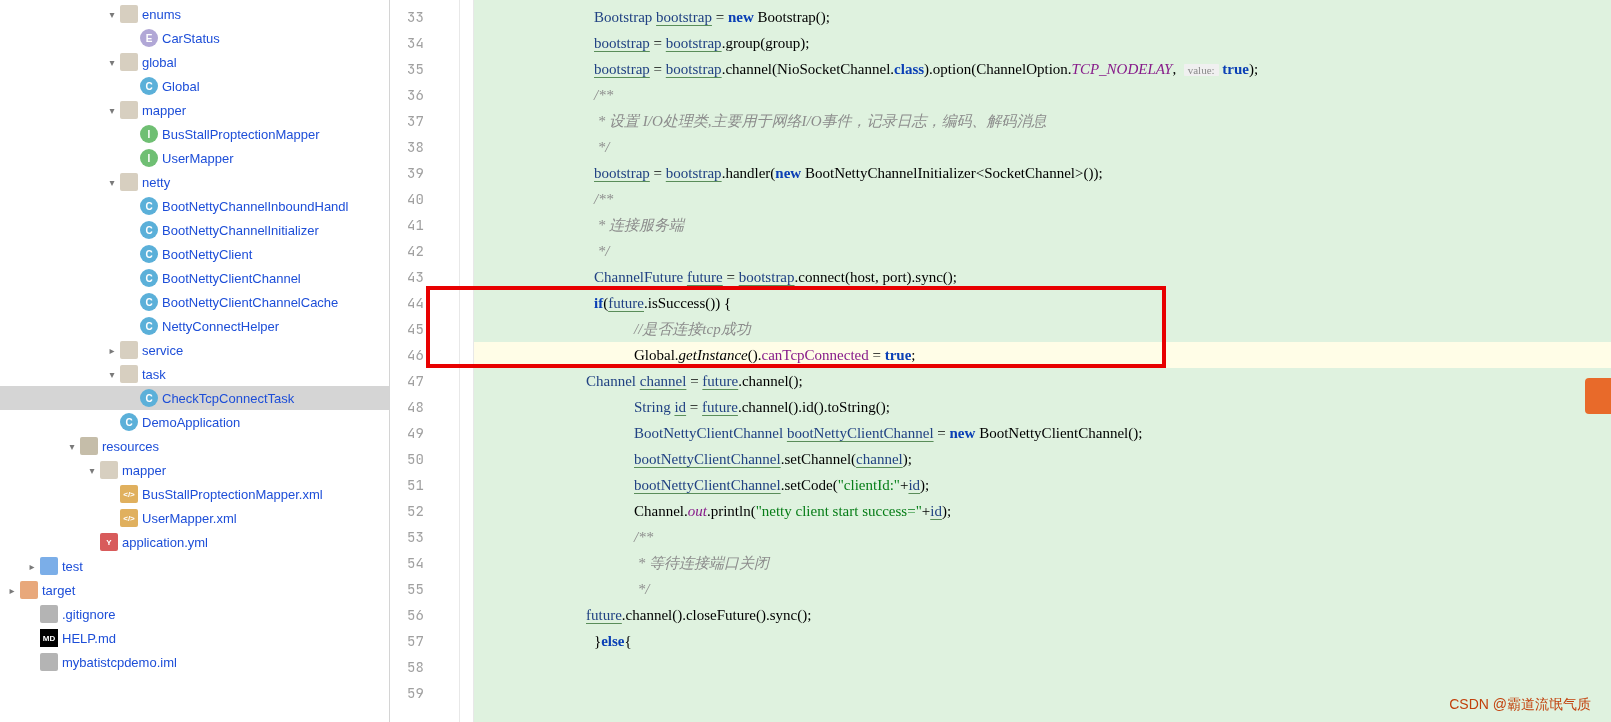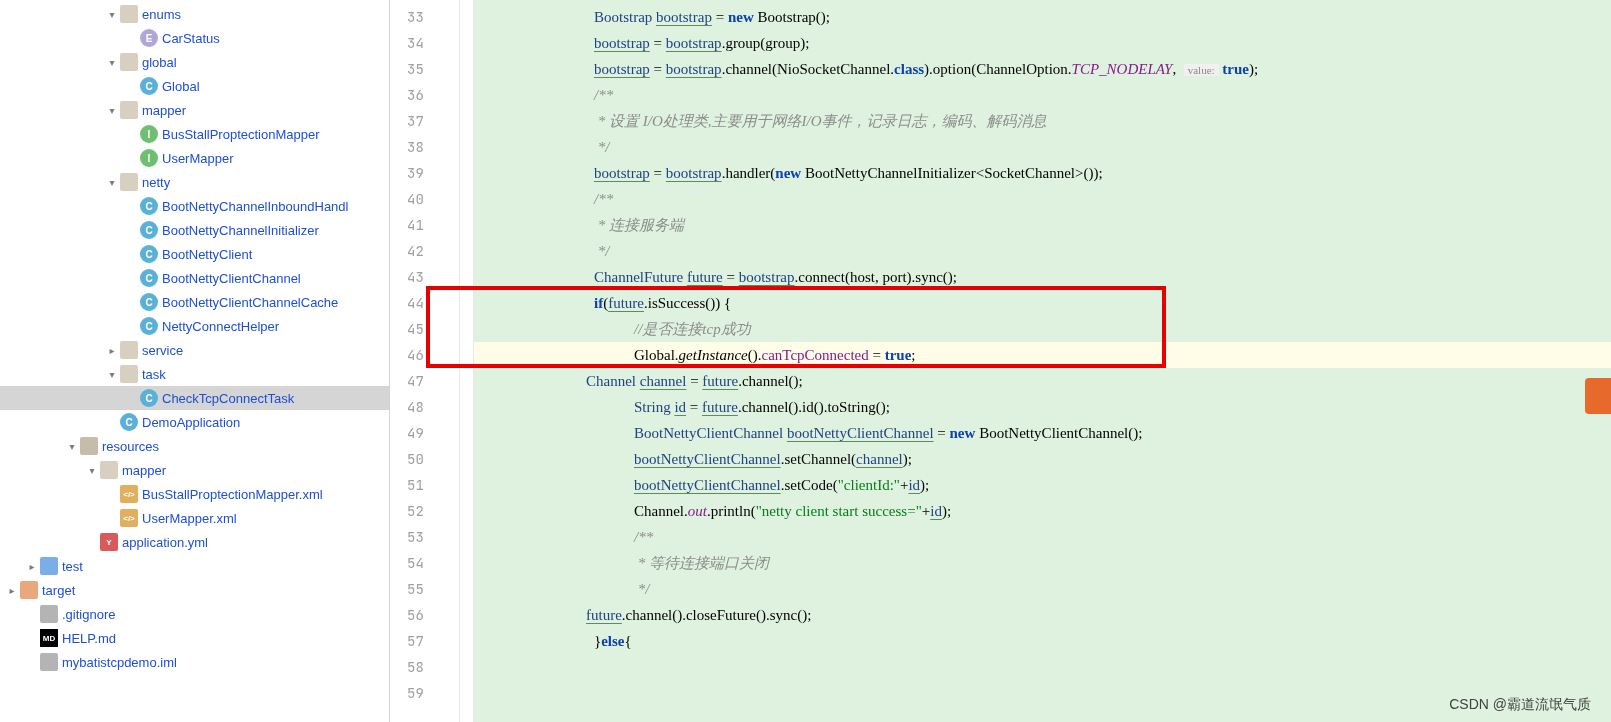--- a/index.html
+++ b/index.html
@@ -107,21 +107,21 @@
   top: 286px;
   width: 740px;
   height: 82px;
   border: 4px solid #e80000;
   pointer-events: none;
 }
 .watermark {
   position: absolute;
   right: 20px;
   bottom: 8px;
-  color: #404040;
+  color: #c2410c;
   font-size: 14px;
 }
 .side-indicator {
   position: absolute;
   right: 0;
   top: 378px;
   width: 26px;
   height: 36px;
   background: #e86a2a;
   border-radius: 4px 0 0 4px;

